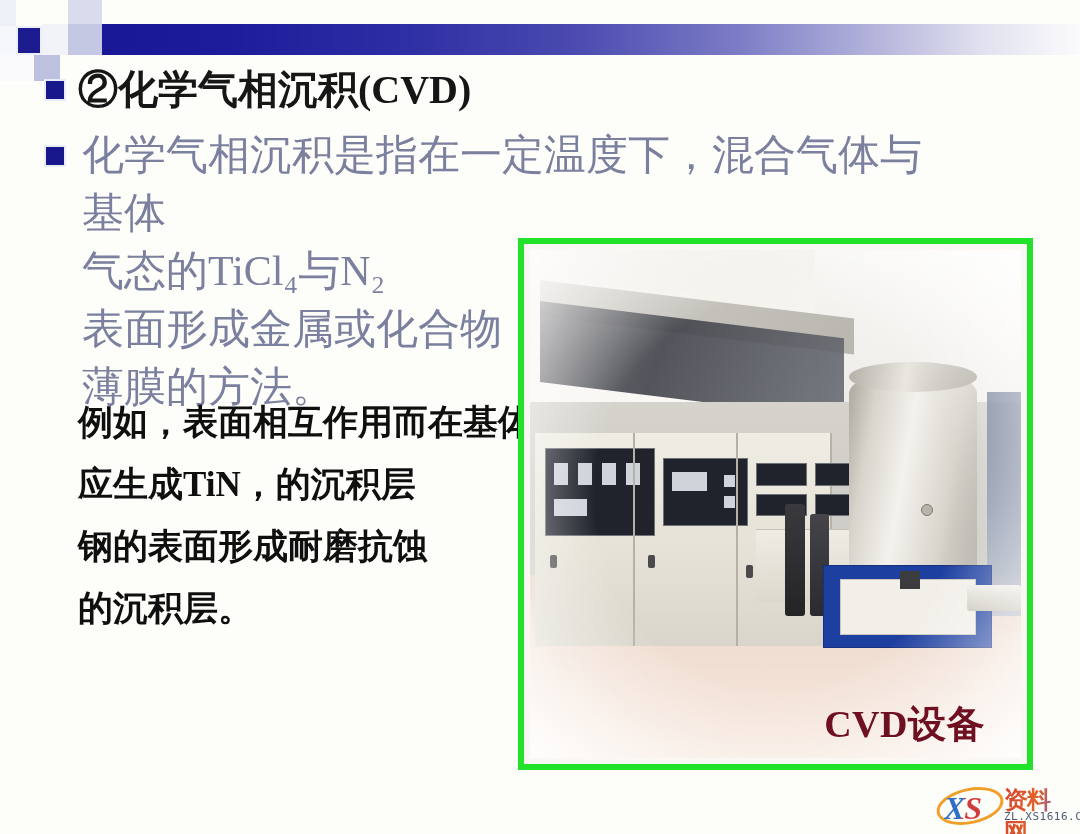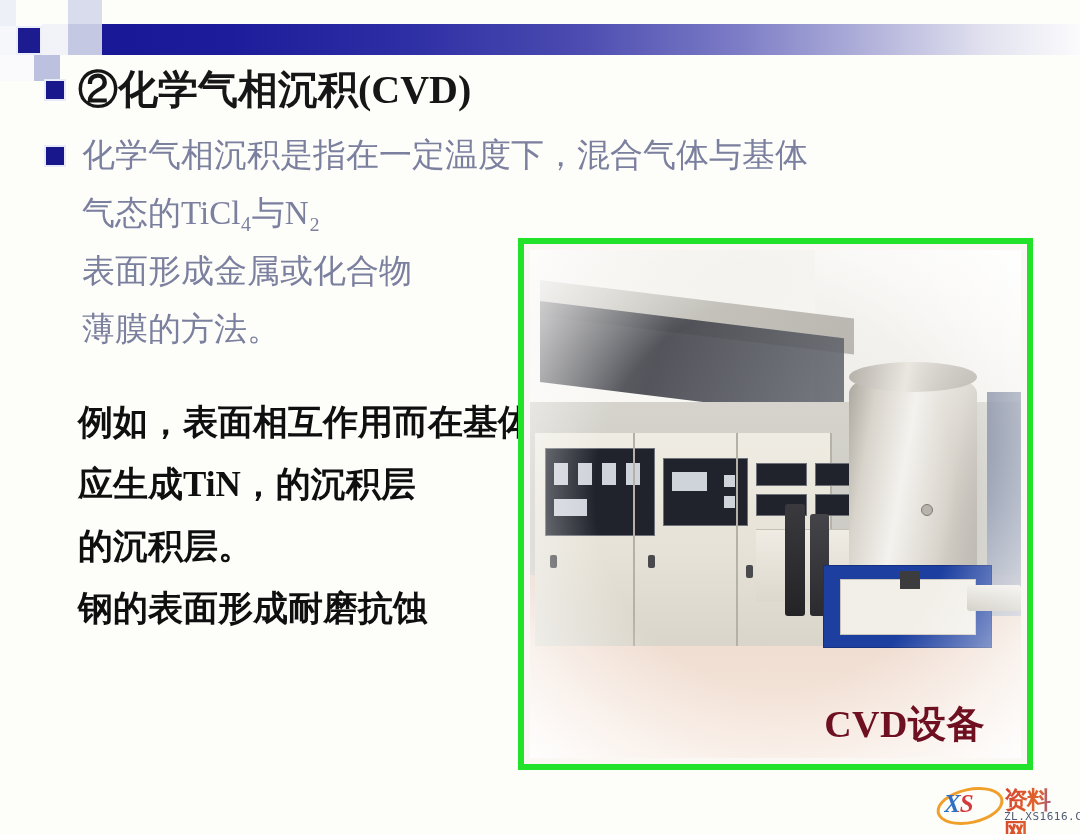--- a/index.html
+++ b/index.html
@@ -67,21 +67,21 @@
     white-space: nowrap;
     font-family: "Liberation Serif", "DejaVu Serif", serif;
   }
 
   
   .para-intro {
     position: absolute;
     left: 82px;
     top: 126px;
     width: 870px;
-    font-size: 33px;
+    font-size: 42px;
     line-height: 58px;
     color: #7c809f;
     font-weight: normal;
   }
   .para-intro .l2,
   .para-intro .l3,
   .para-intro .l4 { display: block; }
 
   
   .para-example {
@@ -243,21 +243,21 @@
     width: 138px;
     height: 46px;
   }
   .wm-ring {
     position: absolute; left: 2px; top: 6px; width: 62px; height: 30px;
     border: 3px solid #f0a02a; border-radius: 50%;
     transform: rotate(-12deg);
   }
   .wm-xs {
     position: absolute; left: 10px; top: 8px;
-    font-size: 25px; font-style: italic; font-weight: bold;
+    font-size: 32px; font-style: italic; font-weight: bold;
     font-family: "Liberation Serif", "DejaVu Serif", serif;
     background: linear-gradient(100deg, #2f6fc4 0%, #2f6fc4 48%, #d23b3b 52%, #d23b3b 100%);
     -webkit-background-clip: text;
     background-clip: text;
     color: transparent;
     letter-spacing: -1px;
   }
   .wm-cn {
     position: absolute; left: 70px; top: 2px;
     font-size: 24px; font-weight: bold;
@@ -299,22 +299,22 @@
   <div class="para-intro">
     <span class="l1">化学气相沉积是指在一定温度下，混合气体与基体</span>
     <span class="l2">气态的TiCl₄与N₂</span>
     <span class="l3">表面形成金属或化合物</span>
     <span class="l4">薄膜的方法。</span>
   </div>
 
   <div class="para-example">
     <span class="ln">例如，表面相互作用而在基体</span>
     <span class="ln">应生成TiN，的沉积层</span>
+    <span class="ln">钢的表面形成耐磨抗蚀</span>
     <span class="ln">的沉积层。</span>
-    <span class="ln">钢的表面形成耐磨抗蚀</span>
   </div>
 
   <div class="photo-frame">
     <div class="photo">
       <div class="ph-ceiling"></div>
       <div class="ph-ceil-right"></div>
       <div class="ph-beam2"></div>
       <div class="ph-beam"></div>
       <div class="ph-backwall"></div>
       <div class="ph-floor"></div>

